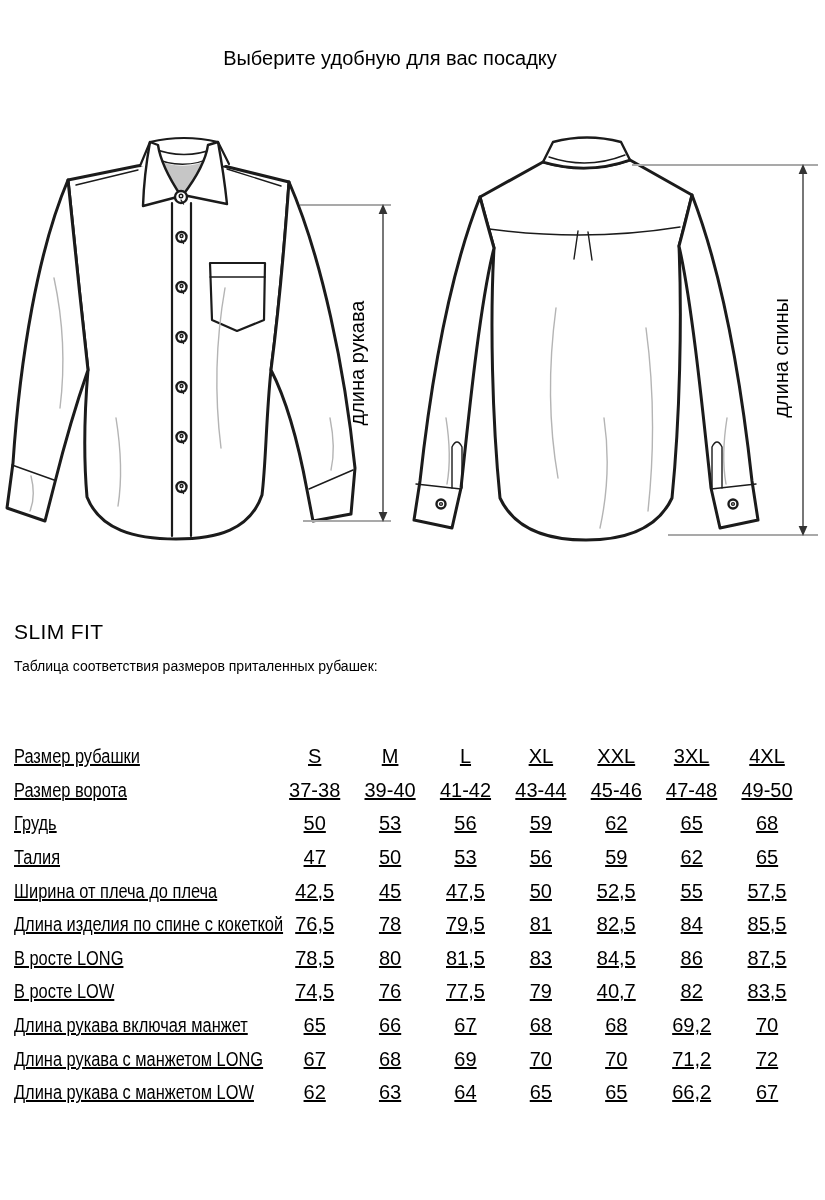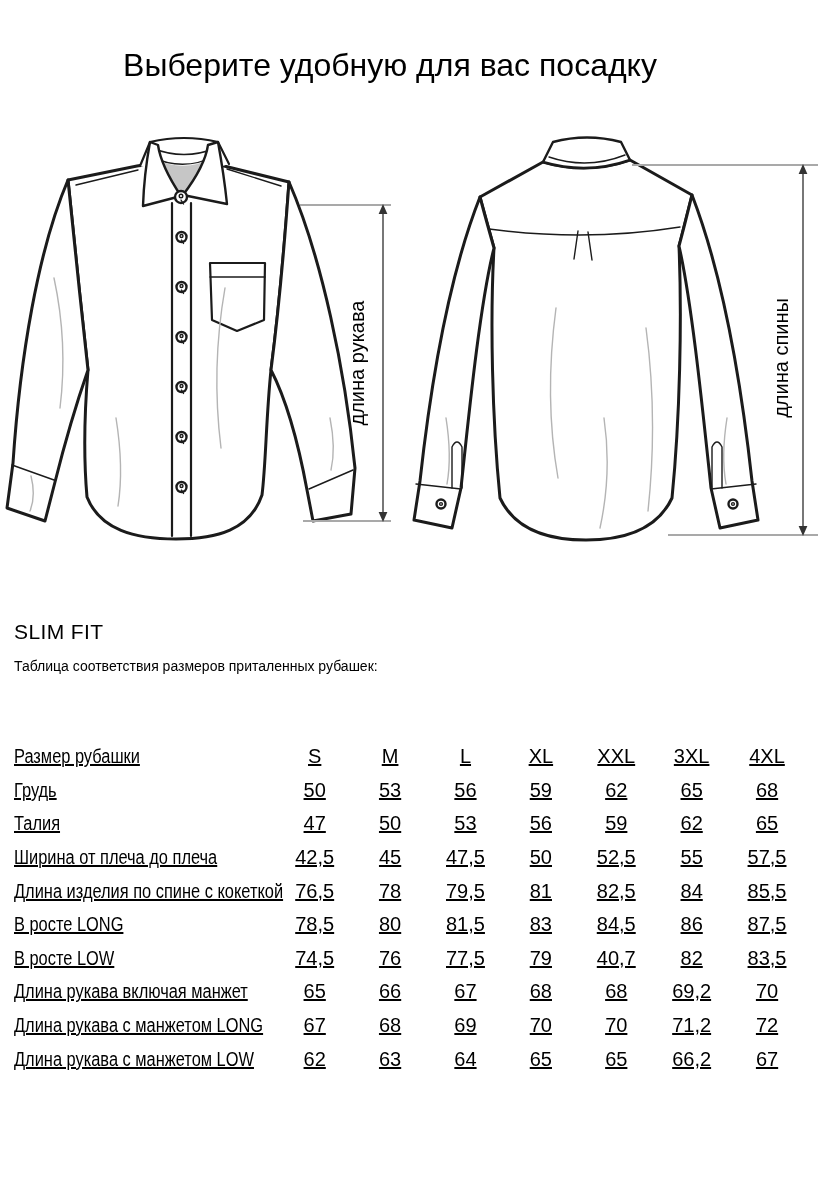--- a/index.html
+++ b/index.html
@@ -8,21 +8,21 @@
     background:#ffffff;
     font-family:"Liberation Sans",sans-serif;
     color:#000;
     position:relative;
     overflow:hidden;
   }
   .abs{position:absolute;}
   .page-title{
     top:46px;left:0;width:780px;
     text-align:center;
-    font-size:32px;line-height:1.2;
+    font-size:20px;line-height:1.2;
     color:#000;
   }
   .drawing{top:118px;left:0;width:825px;height:450px;}
   .fit-heading{
     top:620px;left:14px;
     font-size:21px;font-weight:normal;letter-spacing:.4px;
   }
   .fit-subtitle{
     top:658px;left:14px;
     font-size:14px;
@@ -187,20 +187,30 @@
       <div class="tcell label">Размер рубашки</div>
       <div class="tcell val">S</div>
       <div class="tcell val">M</div>
       <div class="tcell val">L</div>
       <div class="tcell val">XL</div>
       <div class="tcell val">XXL</div>
       <div class="tcell val">3XL</div>
       <div class="tcell val">4XL</div>
     </div>
     <div class="trow">
+      <div class="tcell label">Размер ворота</div>
+      <div class="tcell val">37-38</div>
+      <div class="tcell val">39-40</div>
+      <div class="tcell val">41-42</div>
+      <div class="tcell val">43-44</div>
+      <div class="tcell val">45-46</div>
+      <div class="tcell val">47-48</div>
+      <div class="tcell val">49-50</div>
+    </div>
+    <div class="trow">
       <div class="tcell label">Грудь</div>
       <div class="tcell val">50</div>
       <div class="tcell val">53</div>
       <div class="tcell val">56</div>
       <div class="tcell val">59</div>
       <div class="tcell val">62</div>
       <div class="tcell val">65</div>
       <div class="tcell val">68</div>
     </div>
     <div class="trow">

